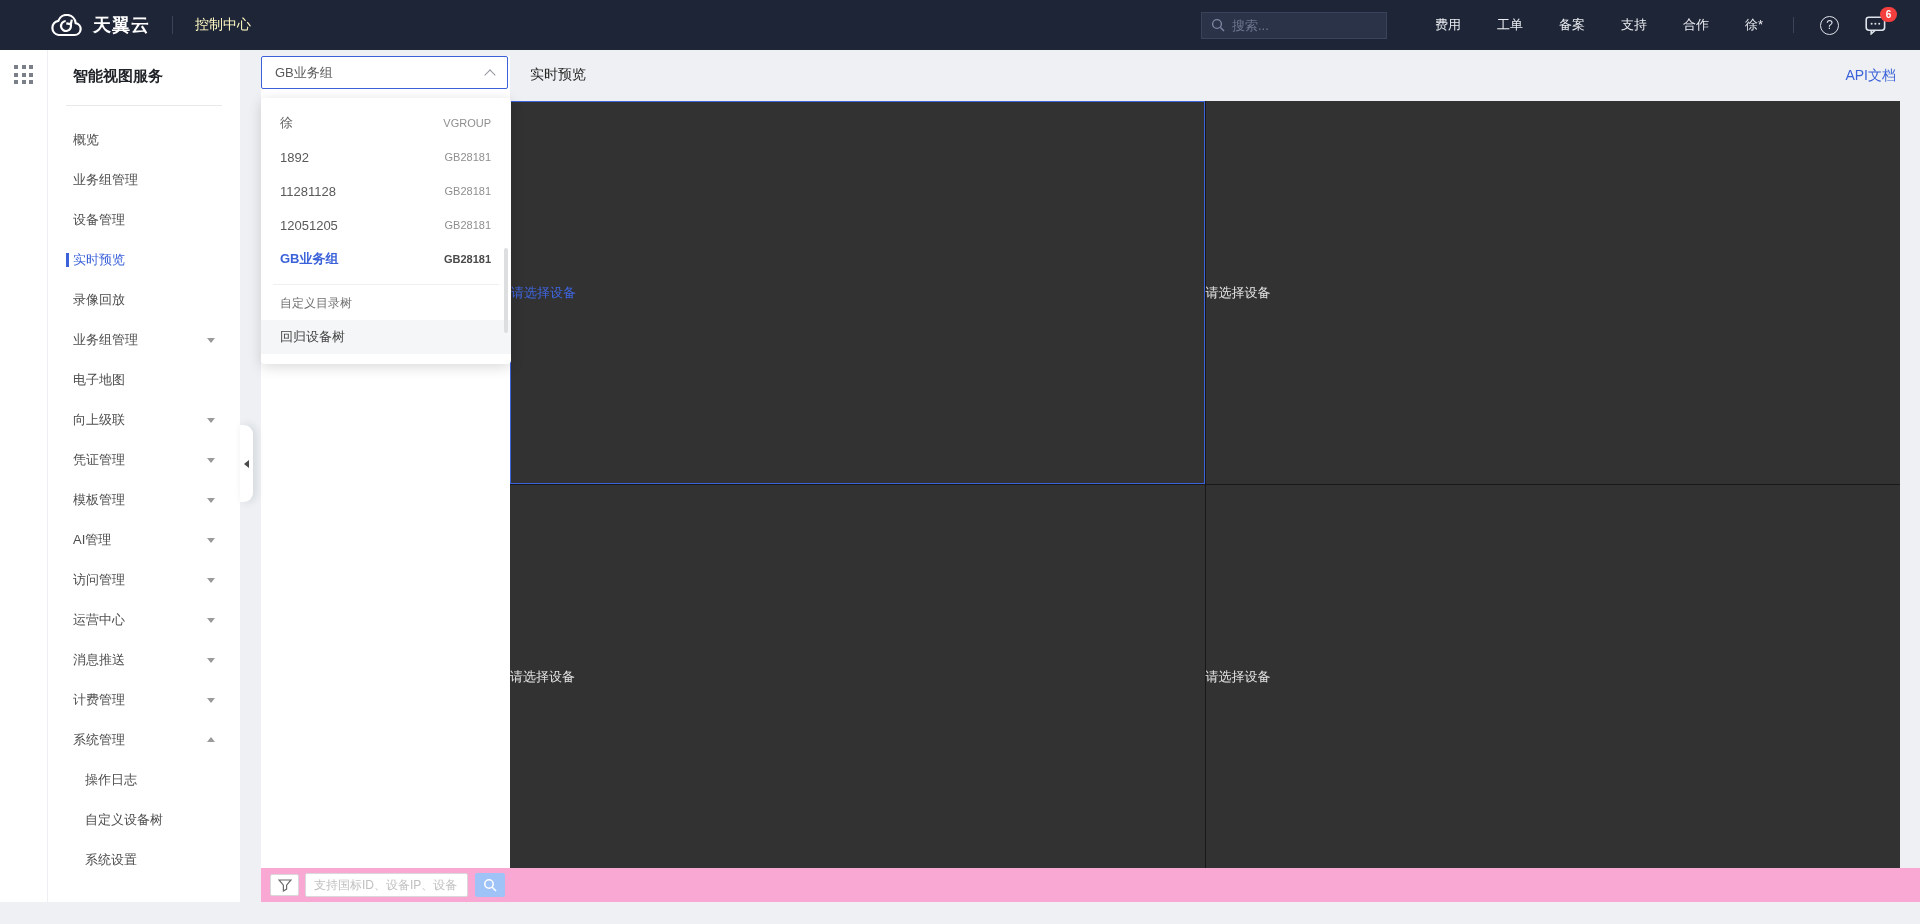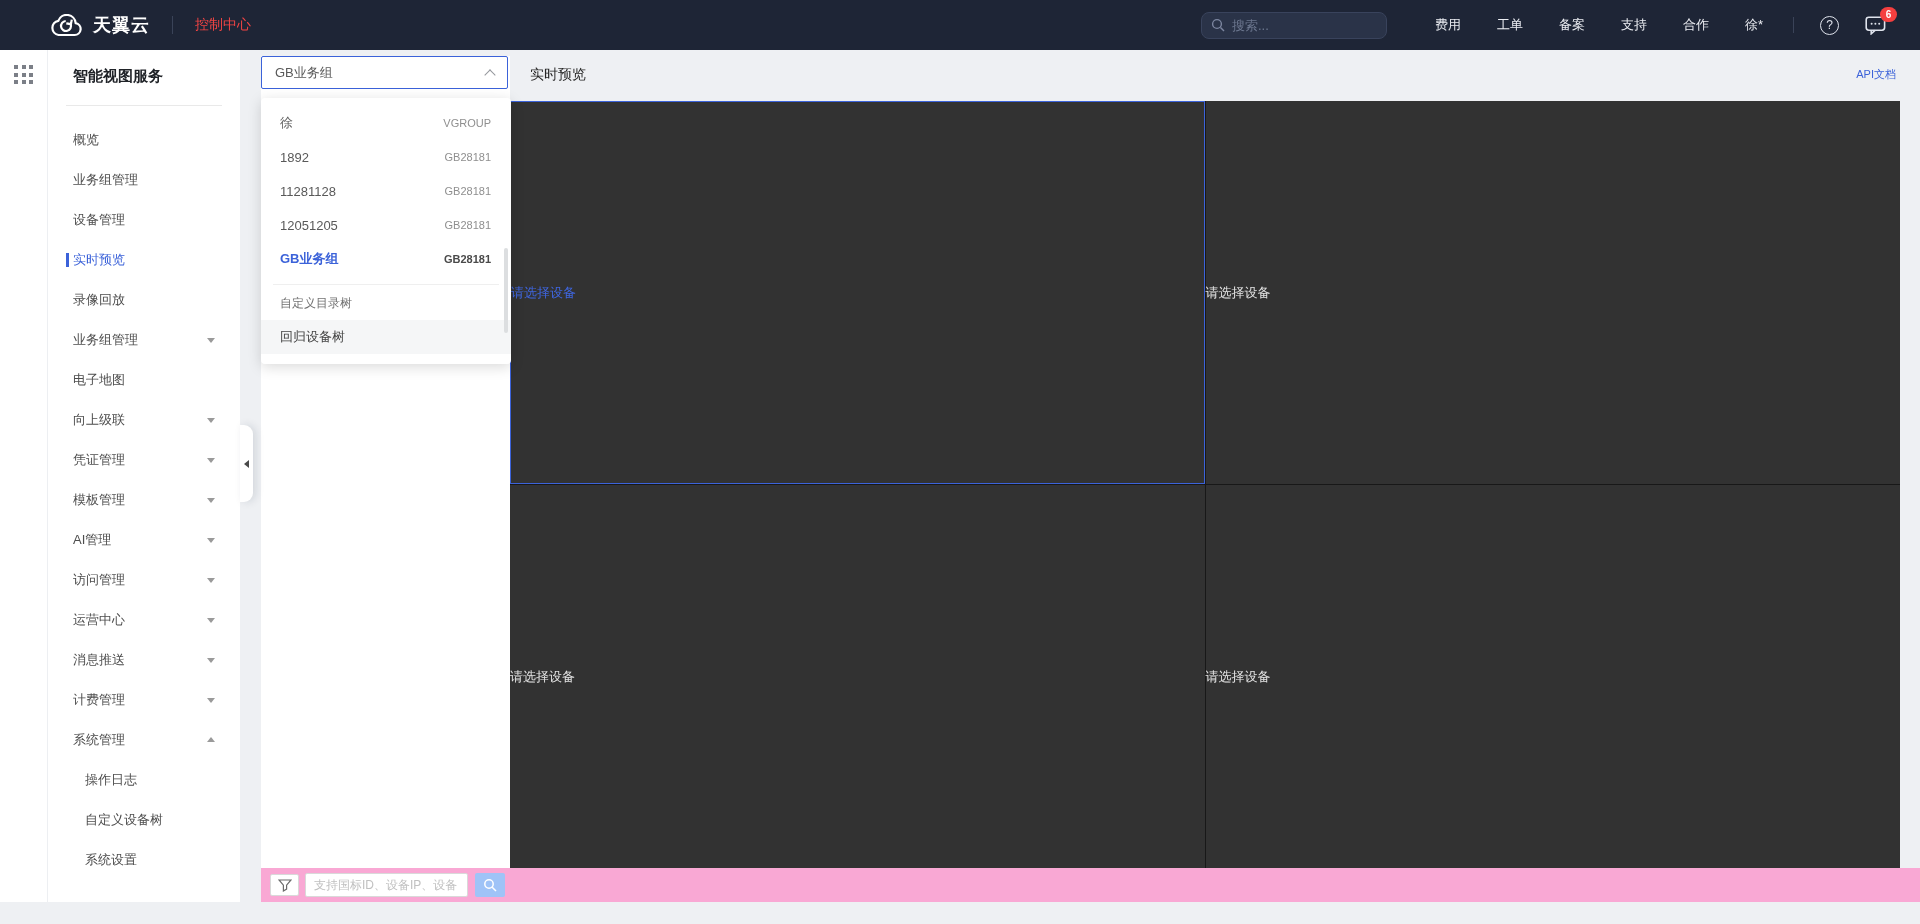--- a/index.html
+++ b/index.html
@@ -8,24 +8,24 @@
     font-family:"Liberation Sans","DejaVu Sans",sans-serif;
     background:#eef0f3; color:#4d4d4d; font-size:13px;
     position:relative;
   }
   
   .hdr { position:absolute; left:0; top:0; width:1920px; height:50px;
          background:#1e2536; display:flex; align-items:center; padding-left:50px; z-index:10; }
   .brand { display:flex; align-items:center; gap:9px; color:#fff; cursor:pointer; }
   .brand-name { font-size:18px; font-weight:700; letter-spacing:1px; }
   .hdr-divider { width:1px; height:18px; background:#3a4358; margin:0 22px; }
-  .console { color:#ef4444; font-size:14px; cursor:pointer; }
+  .console { color:#fef9c3; font-size:14px; cursor:pointer; }
   .hdr-right { margin-left:auto; display:flex; align-items:center; padding-right:34px; }
   .hdr-search { width:186px; height:27px; background:#2a3348; border:1px solid #39435c;
-                border-radius:8px; display:flex; align-items:center; padding:0 9px; gap:7px; margin-right:48px; }
+                border-radius:0; display:flex; align-items:center; padding:0 9px; gap:7px; margin-right:48px; }
   .hdr-search input { flex:1; background:transparent; border:none; outline:none;
                       font-size:13px; color:#b6bed2; font-family:inherit; }
   .hdr-search input::placeholder { color:#6d7890; }
   .hdr-nav { display:flex; gap:36px; color:#eceef3; font-size:13px; margin-right:30px; }
   .hdr-nav span { cursor:pointer; white-space:nowrap; }
   .hdr-sep { width:1px; height:16px; background:#3a4358; margin-right:26px; }
   .hdr-icons { display:flex; align-items:center; gap:26px; }
   .help-circle { width:19px; height:19px; border:1.5px solid #dfe3ec; border-radius:50%;
                  color:#dfe3ec; font-size:12px; display:flex; align-items:center; justify-content:center; cursor:pointer; }
   .msg-wrap { position:relative; cursor:pointer; display:flex; }
@@ -55,21 +55,21 @@
   .caret.up   { border-bottom:5px solid #9a9a9a; margin-top:-3px; }
   .collapse-tab { position:absolute; right:-13px; top:375px; width:13px; height:77px;
                   background:#fff; border-radius:0 9px 9px 0;
                   box-shadow:3px 0 8px rgba(15,30,60,.12);
                   display:flex; align-items:center; justify-content:center; cursor:pointer; }
   .arrow-left { width:0; height:0; border-top:4px solid transparent;
                 border-bottom:4px solid transparent; border-right:5px solid #4a4a4a; }
   
   .content { position:absolute; left:240px; top:50px; width:1680px; height:874px; background:#eef0f3; }
   .page-title { position:absolute; left:290px; top:16px; font-size:14px; color:#262626; }
-  .api-link { position:absolute; right:24px; top:17px; font-size:11px; color:#3b62d9; cursor:pointer; }
+  .api-link { position:absolute; right:24px; top:17px; font-size:14px; color:#3b62d9; cursor:pointer; }
   .tree-panel { position:absolute; left:21px; top:6px; width:249px; height:846px; background:#fff; }
   .group-select { position:absolute; left:0; top:0; width:247px; height:33px;
                   border:1px solid #3b62d9; border-radius:2px; background:#fff;
                   display:flex; align-items:center; justify-content:space-between;
                   padding:0 13px; cursor:pointer; }
   .gs-value { font-size:13px; color:#595959; }
   .chev-up { width:8px; height:8px; border-left:1.5px solid #94979c; border-top:1.5px solid #94979c;
              transform:rotate(45deg); margin-top:4px; }
   
   .dropdown { position:absolute; left:21px; top:48px; width:250px; height:266px; background:#fff;

